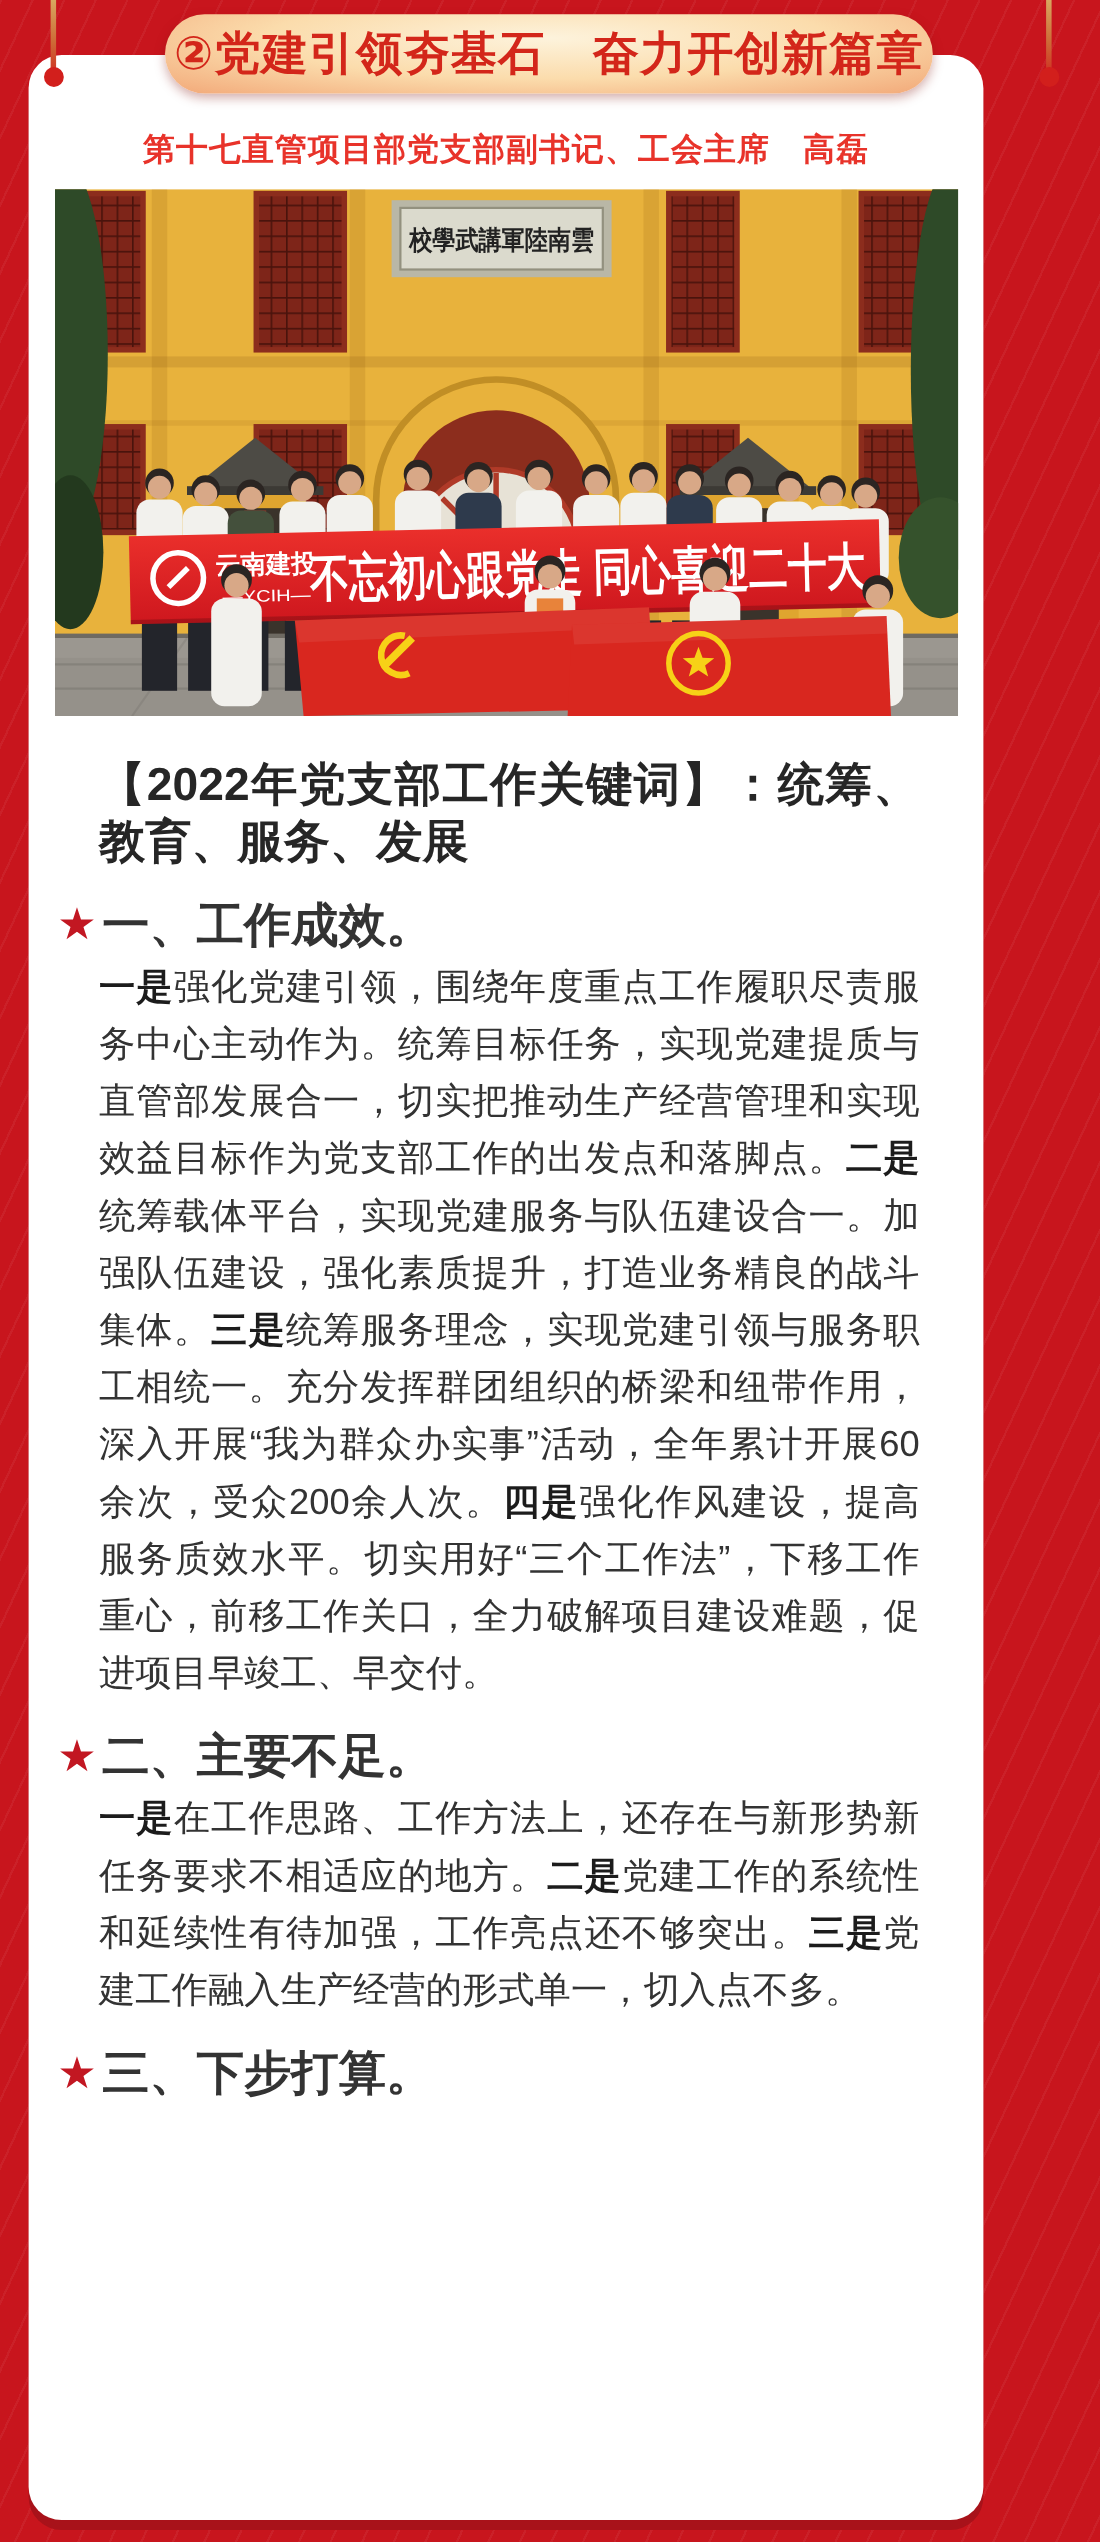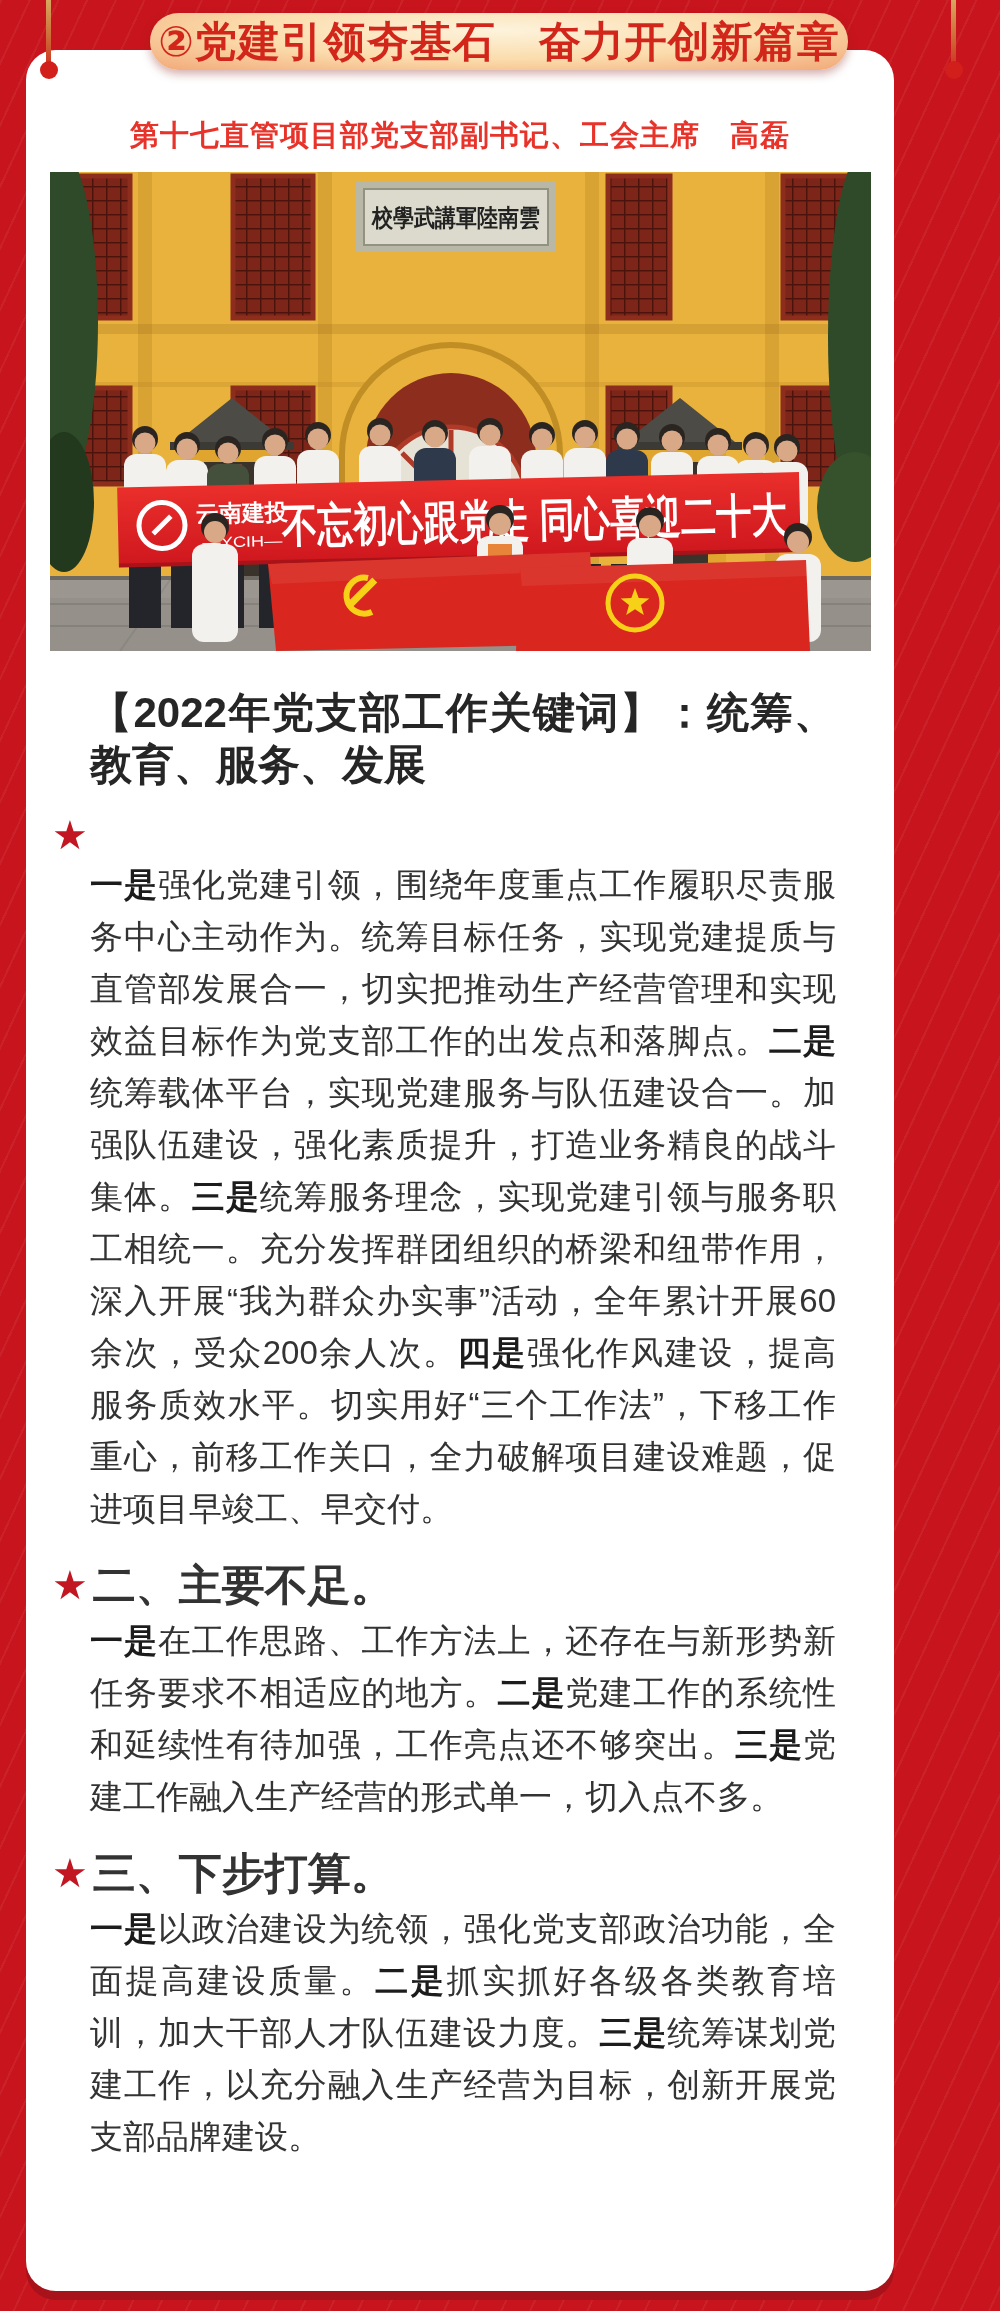--- a/index.html
+++ b/index.html
@@ -20,21 +20,21 @@
     top:61px;width:18px;height:18px;border-radius:50%;background:#D21F1C;
   }
   .hang-left{left:46px;}
   .hang-right{left:951px;}
   .card{
     position:absolute;left:26px;top:50px;width:868px;height:2241px;
     background:#ffffff;border-radius:30px;
     box-shadow:0 9px 0 #A8121A;
   }
   .pill{
-    position:absolute;left:150px;top:13px;width:698px;height:57px;z-index:5;
+    position:absolute;left:150px;top:13px;width:698px;height:72px;z-index:5;
     border-radius:40px;
     background:radial-gradient(ellipse at 50% 30%, #FDF3DC 0%, #FBDCAC 52%, #F2A878 100%);
     box-shadow:0 4px 10px rgba(130,20,15,0.35);
     display:flex;align-items:center;justify-content:center;
   }
   .pill-text{
     font-size:42px;font-weight:bold;color:#D3261A;white-space:nowrap;letter-spacing:1px;
   }
   .byline{
     padding-top:66px;text-align:center;
@@ -258,36 +258,36 @@
         </g>
       </svg>
     </figure>
 
     <div class="content">
       <p class="keywords">【2022年党支部工作关键词】：统筹、教育、服务、发展</p>
       <div id="sections">
   <div class="section">
     <h2 class="section-h">
               <span class="star">★</span>
+              <span class="h-text">一、工作成效。</span>
             </h2>
     <p class="sec-body"><b>一是</b><span>强化党建引领，围绕年度重点工作履职尽责服务中心主动作为。统筹目标任务，实现党建提质与直管部发展合一，切实把推动生产经营管理和实现效益目标作为党支部工作的出发点和落脚点。</span><b>二是</b><span>统筹载体平台，实现党建服务与队伍建设合一。加强队伍建设，强化素质提升，打造业务精良的战斗集体。</span><b>三是</b><span>统筹服务理念，实现党建引领与服务职工相统一。充分发挥群团组织的桥梁和纽带作用，深入开展“我为群众办实事”活动，全年累计开展60余次，受众200余人次。</span><b>四是</b><span>强化作风建设，提高服务质效水平。切实用好“三个工作法”，下移工作重心，前移工作关口，全力破解项目建设难题，促进项目早竣工、早交付。</span></p>
   </div>
 
   <div class="section">
     <h2 class="section-h">
               <span class="star">★</span>
               <span class="h-text">二、主要不足。</span>
             </h2>
     <p class="sec-body"><b>一是</b><span>在工作思路、工作方法上，还存在与新形势新任务要求不相适应的地方。</span><b>二是</b><span>党建工作的系统性和延续性有待加强，工作亮点还不够突出。</span><b>三是</b><span>党建工作融入生产经营的形式单一，切入点不多。</span></p>
   </div>
 
   <div class="section">
     <h2 class="section-h">
               <span class="star">★</span>
               <span class="h-text">三、下步打算。</span>
             </h2>
-    <p class="sec-body"><b>一是</b><span>以政治建设为统领，强化党支部政治功能，全面提高建设质量。</span><b>二是</b><span>抓实抓好各级各类教育培训，加大干部人才队伍建设力度。</span><b>三是</b><span>统筹谋划党建工作，以充分融入生产经营为目标，创新开展党支部品牌建设。</span></p>
   </div>
 </div>
     </div>
 
   </div>
 </div>
 
 </body></html>

